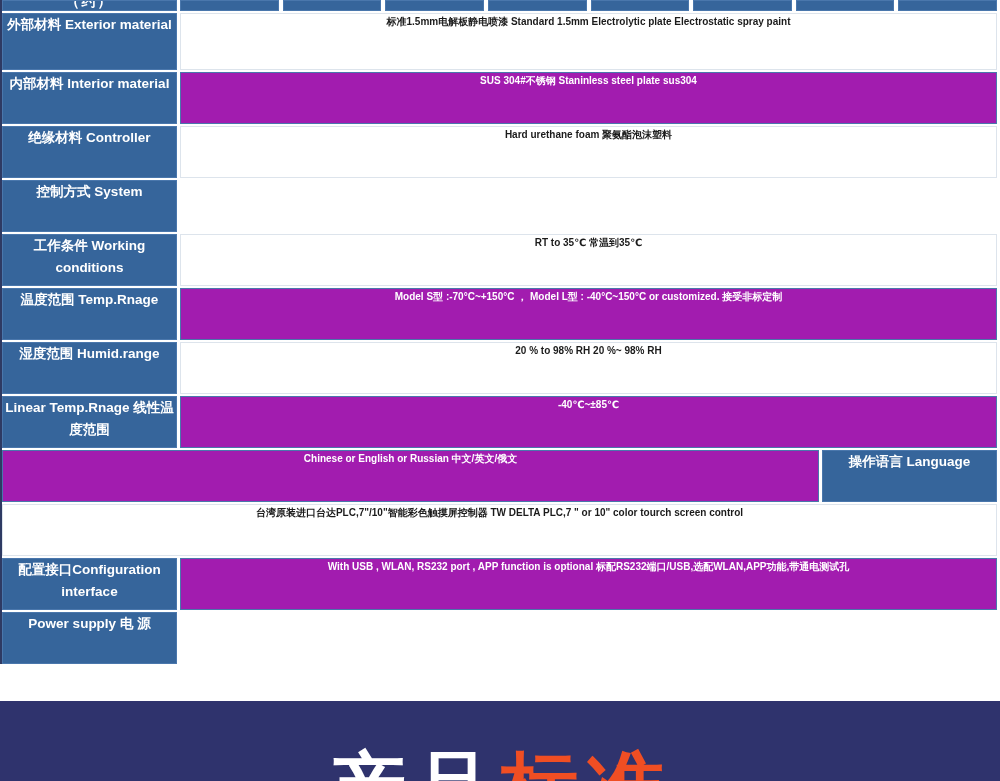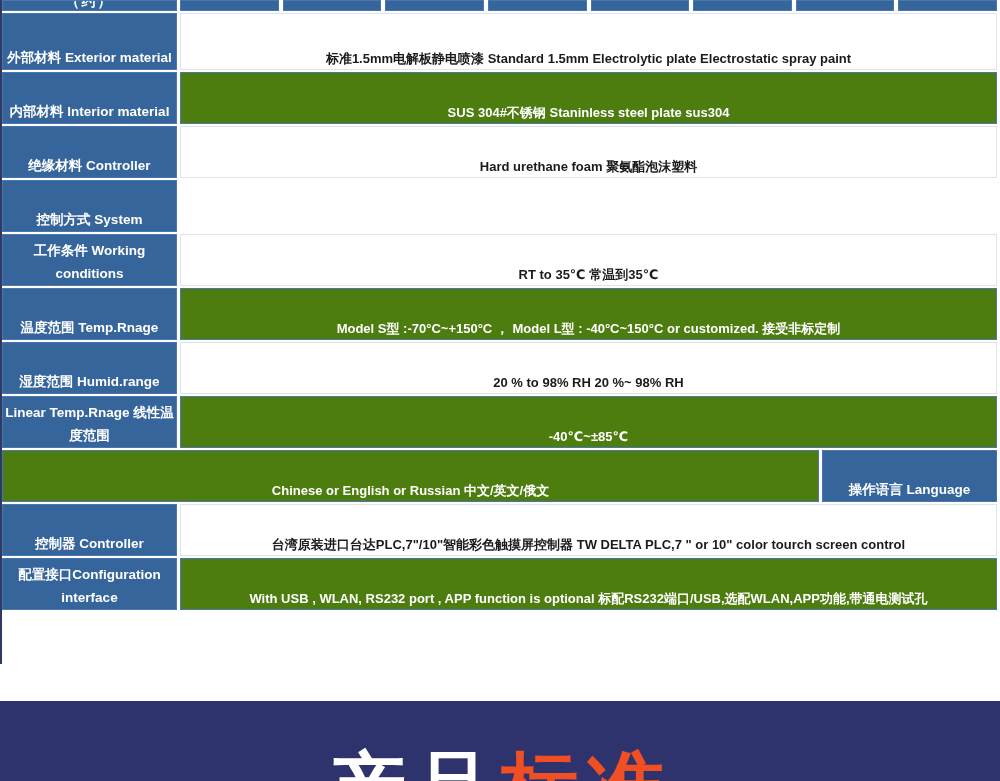--- a/index.html
+++ b/index.html
@@ -20,45 +20,45 @@
     border-left: 2px solid #2e3a63;
     box-sizing: border-box;
     background: #ffffff;
   }
   .row { display: flex; gap: 3px; margin-top: 2px; }
   .row:first-child { margin-top: 0; }
 
   .cell {
     box-sizing: border-box;
     display: flex;
-    align-items: flex-end;
+    align-items: flex-start;
     justify-content: center;
     text-align: center;
   }
   .label-cell {
     width: 175px;
     flex: 0 0 175px;
     background: #36659B;
     border: 1px solid #4a77ac;
     color: #ffffff;
     font-size: 13.5px;
     font-weight: bold;
     line-height: 1.65;
     padding: 0 2px;
   }
   .value-cell {
     flex: 1;
-    font-size: 13px;
+    font-size: 10px;
     font-weight: bold;
     line-height: 1.55;
     padding: 0 8px;
   }
   .value-cell span { white-space: pre-line; }
   .value-blue {
-    background: #4d7c0f;
+    background: #a21caf;
     border: 1px solid #4a77ac;
     color: #ffffff;
   }
   .value-white {
     background: #ffffff;
     border: 1px solid #dde4ec;
     color: #1b1b1b;
   }
 
   .h57 { height: 57px; }
@@ -203,38 +203,38 @@
     <div class="row h48">
       <div class="cell value-cell value-blue">
         <span>Chinese or English or Russian 中文/英文/俄文</span>
       </div>
       <div class="cell label-cell">
         <span>操作语言 Language</span>
       </div>
     </div>
 
     <div class="row h48">
-      <div class="cell label-cell">
-        <span>控制器 Controller</span>
-      </div>
       <div class="cell value-cell value-white">
         <span>台湾原装进口台达PLC,7"/10"智能彩色触摸屏控制器 TW DELTA PLC,7 " or 10" color tourch screen control</span>
       </div>
     </div>
 
     <div class="row h48">
       <div class="cell label-cell">
         <span>配置接口Configuration interface</span>
       </div>
       <div class="cell value-cell value-blue">
         <span>With USB , WLAN, RS232  port , APP function is optional 标配RS232端口/USB,选配WLAN,APP功能,带通电测试孔</span>
       </div>
     </div>
 
     <div class="row h48">
+      <div class="cell label-cell">
+        <span>Power supply 电 源</span>
+      </div>
     </div>
 
   </div>
 
   <div class="banner">
     <div class="banner-title">
       <span class="t-white">产品</span><span class="t-orange">标准</span>
     </div>
   </div>
 

